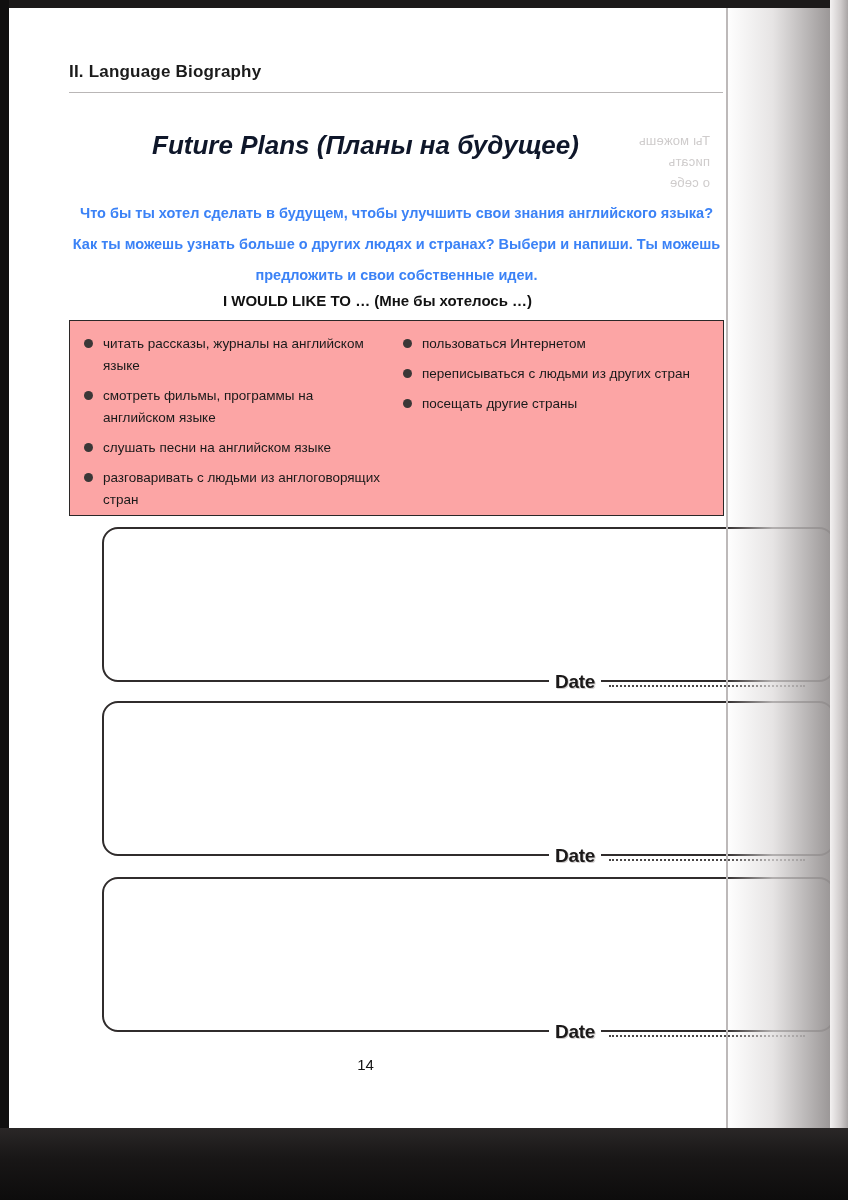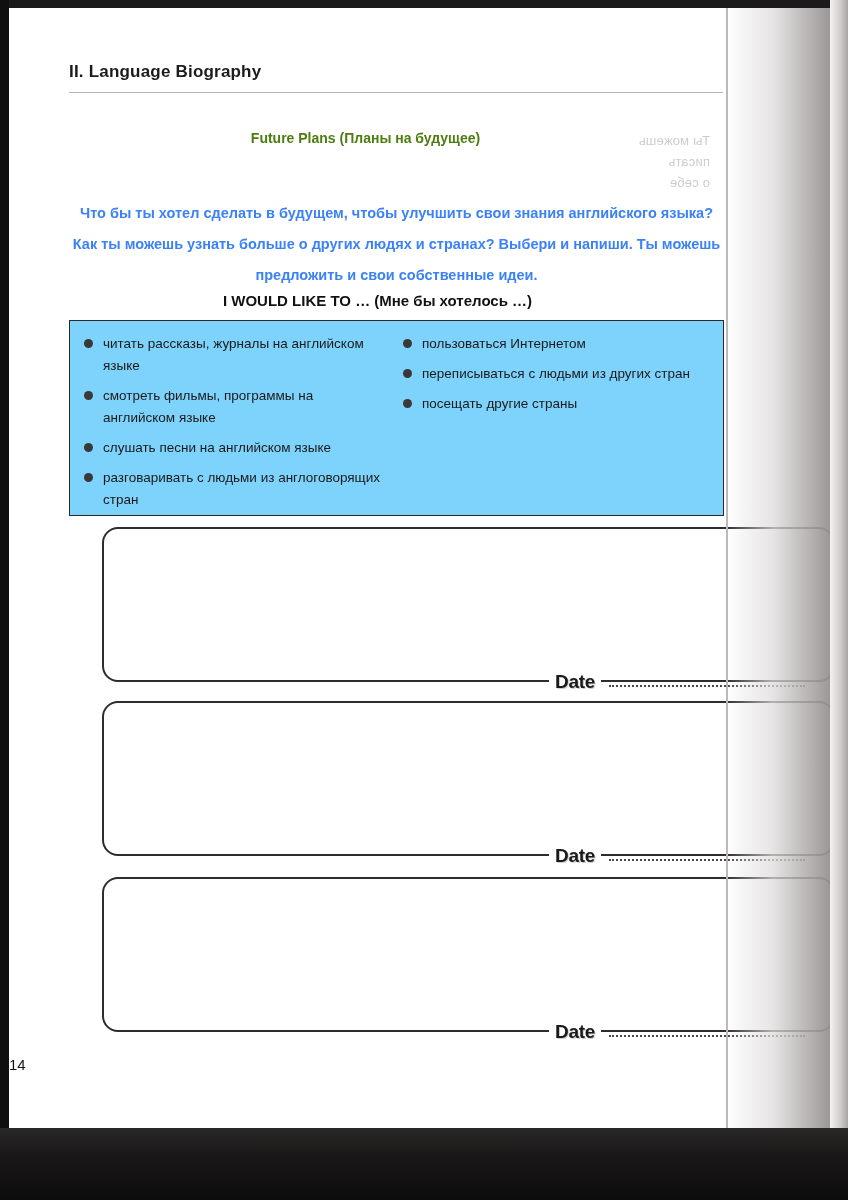--- a/index.html
+++ b/index.html
@@ -53,37 +53,37 @@
     position:absolute; left:60px; top:54px;
     font-size: 17px; font-weight: bold; color:#1b1b1b;
     letter-spacing:.2px;
   }
   .hairline {
     position:absolute; left:60px; top:84px; width:654px; height:1px; background:#b9b6b6;
   }
 
   .page-heading {
     position:absolute; left:0; top:122px; width:713px;
-    text-align:center; font-size:14px; font-weight:bold; color:#4d7c0f;
+    text-align:center; font-size:26px; font-weight:bold; color:#0f172a;font-style:italic;
   }
 
   .intro {
     position:absolute; left:60px; top:190px; width:655px;
     font-size: 14.5px; line-height: 31px; color:#3b82f6; text-align:center;font-weight:bold;
   }
 
   .like-to {
     position:absolute; left:0; top:284px; width:713px;
     text-align:center; font-size:15px; font-weight:bold; color:#121212;margin-left:12px;
   }
 
   
   .options-box {
     position:absolute; left:60px; top:312px; width:655px; height:196px;
-    border:1.5px solid #2b2828; background:#7dd3fc;
+    border:1.5px solid #2b2828; background:#fca5a5;
     display:flex;
   }
   .col { padding:12px 4px 0 14px; }
   .col.left  { width:320px; }
   .col.right { width:335px; }
   .opt { display:flex; align-items:flex-start; margin-bottom:8px; }
   .bullet {
     flex:0 0 auto; width:9px; height:9px; border-radius:50%;
     background:#3a3737; margin:6px 10px 0 0;
   }
@@ -105,21 +105,21 @@
     letter-spacing:-.3px;
     text-shadow: 1px 1px 0 #cfcccc;
   }
   .date-dots {
     position:absolute; right:28px; bottom:-7px;
     width:196px; border-bottom:2px dotted #4a4747; height:1px;
   }
 
   .folio {
     position:absolute; left:0; top:1048px; width:713px;
-    text-align:left; font-size:15px; color:#151515;
+    text-align:center; font-size:15px; color:#151515;
   }
 </style>
 </head>
 <body>
 
 <div class="scan">
 
   <div class="bleed" style="left:520px; top:130px; width:190px;">Ты можешь
 писать
 о себе</div>

